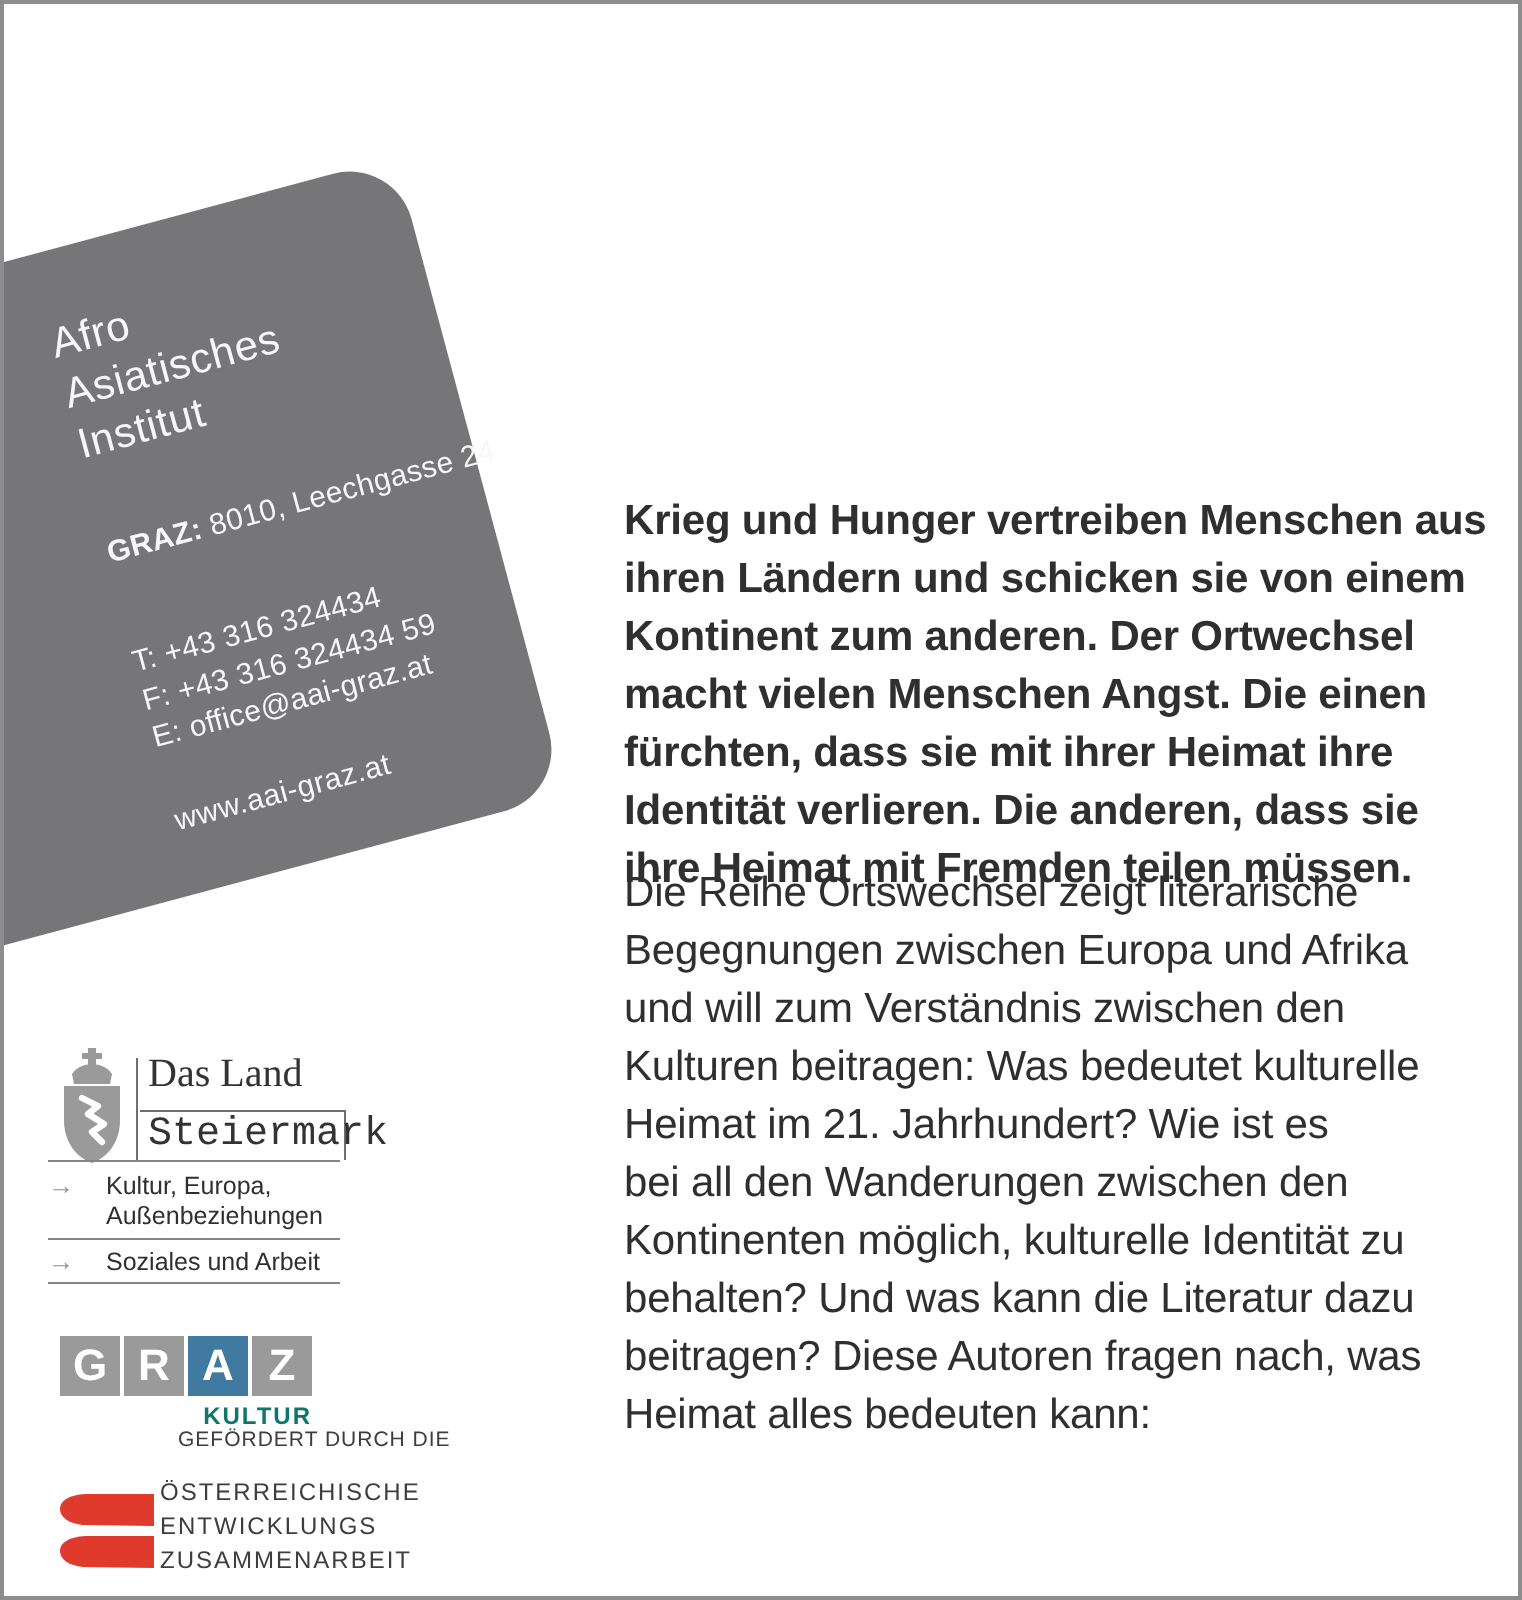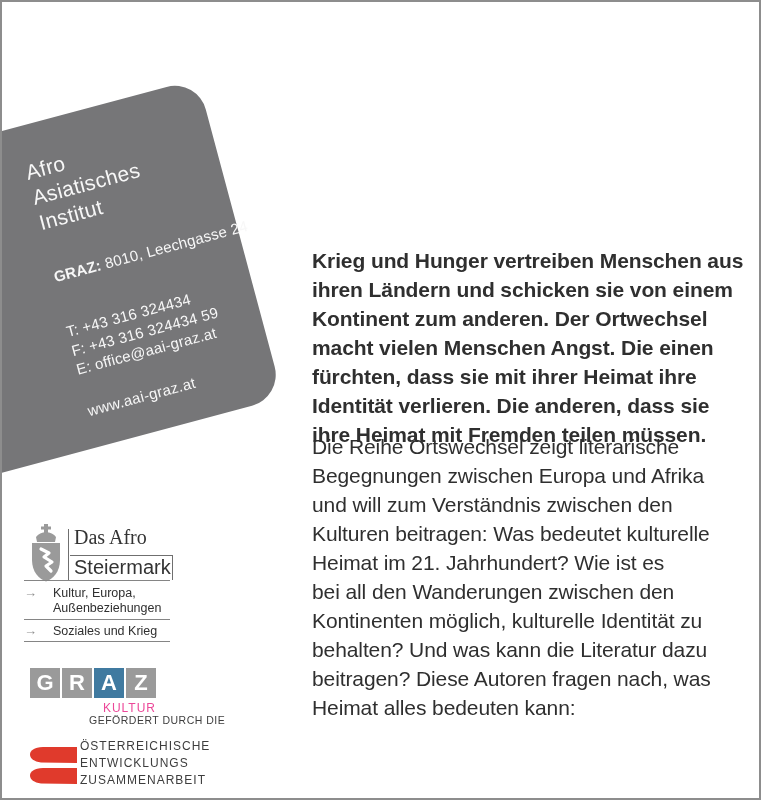--- a/index.html
+++ b/index.html
@@ -17,35 +17,35 @@
   .card .contacts{position:absolute;left:148px;top:201px;font-size:15px;line-height:19.5px;letter-spacing:.2px;}
   .card .website{position:absolute;left:148px;top:284px;font-size:15px;letter-spacing:.3px;}
 
   
   .stmk{position:absolute;left:22px;top:513px;width:150px;height:132px;color:#333;}
   .stmk .crest{position:absolute;left:5px;top:9px;}
   .stmk .vline1{position:absolute;left:44px;top:14px;width:1px;height:51px;background:#6f6f6f;}
   .stmk .boxtop{position:absolute;left:46px;top:40px;width:102px;height:1px;background:#6f6f6f;}
   .stmk .vline2{position:absolute;left:148px;top:40px;width:1px;height:25px;background:#6f6f6f;}
   .stmk .land1{position:absolute;left:50px;top:11px;font-family:"Liberation Serif",serif;font-size:20px;}
-  .stmk .land2{position:absolute;left:50px;top:41px;font-family:Liberation Sans, sans-serif;font-size:20px;}
+  .stmk .land2{position:absolute;left:50px;top:41px;font-family:Liberation Mono, monospace;font-size:20px;}
   .stmk .rule{position:absolute;left:0;width:146px;height:1px;background:#858585;}
   .stmk .r1{top:65px;} .stmk .r2{top:104px;} .stmk .r3{top:126px;}
   .stmk .dept{position:absolute;left:0;font-size:12.5px;line-height:14.5px;color:#2f2f2f;}
   .stmk .d1{top:71px;} .stmk .d2{top:109px;}
   .stmk .arrow{position:absolute;left:0;top:0;color:#8f8f8f;font-weight:bold;font-size:13px;}
   .stmk .dept .txt{display:inline-block;margin-left:29px;white-space:pre-line;}
 
   
   .graz{position:absolute;left:28px;top:666px;width:126px;}
   .graz .boxes{display:flex;gap:2px;}
   .graz .lbox{width:30px;height:30px;background:#9a9a9a;color:#fff;font-weight:bold;font-size:22px;
         line-height:30px;text-align:center;}
   .graz .lbox.blue{background:#407aa0;}
-  .graz .kultur{margin-top:3px;text-align:right;font-size:12px;font-weight:normal;color:#ec4899;
+  .graz .kultur{margin-top:3px;text-align:right;font-size:12px;font-weight:bold;color:#0f766e;
         letter-spacing:1px;}
 
   
   .oeza-kicker{position:absolute;left:87px;top:712px;font-size:10.5px;font-weight:normal;
         letter-spacing:.5px;color:#3d3d3d;}
   .flag{position:absolute;left:28px;top:745px;}
   .oeza-name{position:absolute;left:78px;top:736px;font-size:12px;line-height:17px;
         letter-spacing:1px;color:#3d3d3d;white-space:pre;}
 
   
@@ -75,34 +75,34 @@
 
   <div class="stmk">
     <svg class="crest" width="34" height="58" viewBox="0 0 34 58">
       <rect x="15" y="0" width="4" height="9" fill="#9a9a9a"></rect>
       <rect x="12" y="2.5" width="10" height="3" fill="#9a9a9a"></rect>
       <path d="M7,13 C11,6.5 23,6.5 27,13 L26,18 H8 Z" fill="#9a9a9a"></path>
       <path d="M3,19 H31 V36 C31,48 24,55 17,57.5 C10,55 3,48 3,36 Z" fill="#9a9a9a"></path>
       <path d="M12,25 L20,29 L15,33 L23,38 L17,42 L22,47" stroke="#ffffff" stroke-width="3.2" fill="none" stroke-linejoin="round" stroke-linecap="round"></path>
     </svg>
     <div class="vline1"></div>
-    <div class="land1">Das Afro</div>
+    <div class="land1">Das Land</div>
     <div class="boxtop"></div>
     <div class="vline2"></div>
     <div class="land2">Steiermark</div>
     <div class="rule r1"></div>
     <div class="dept d1">
       <span class="arrow">→</span>
       <span class="txt">Kultur, Europa,
 Außenbeziehungen</span>
     </div>
     <div class="rule r2"></div>
     <div class="dept d2">
       <span class="arrow">→</span>
-      <span class="txt">Soziales und Krieg</span>
+      <span class="txt">Soziales und Arbeit</span>
     </div>
     <div class="rule r3"></div>
   </div>
 
   <div class="graz">
     <div class="boxes">
       <div class="lbox">G</div>
       <div class="lbox">R</div>
       <div class="lbox blue">A</div>
       <div class="lbox">Z</div>

